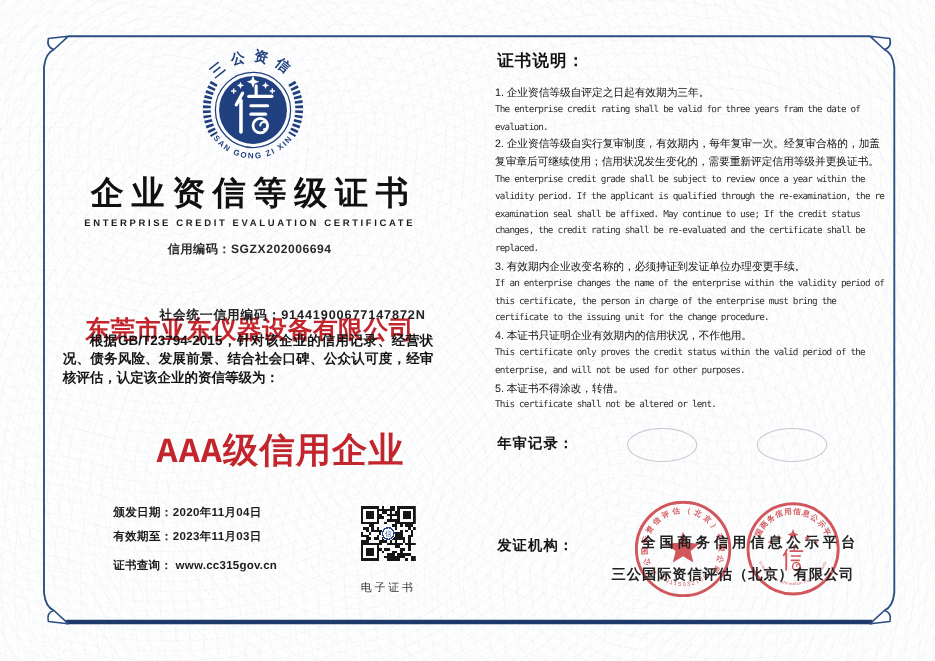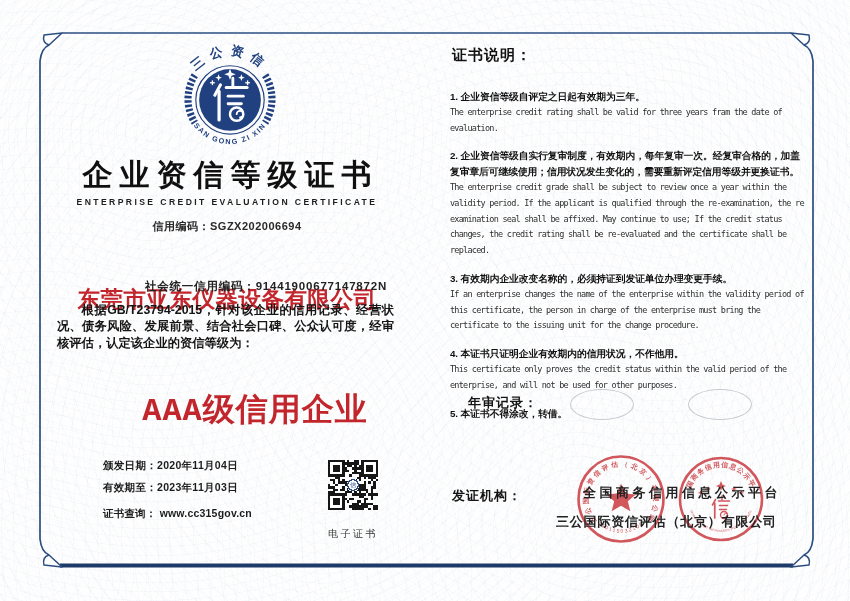--- a/index.html
+++ b/index.html
@@ -19,21 +19,21 @@
   .credit-line{top:219px;font-size:11px;font-weight:bold;letter-spacing:.5px;color:#2a2a2a;}
   .company{top:239px;font-size:22.5px;font-weight:bold;letter-spacing:.5px;color:#c2262c;margin-top:45px;}
   .social{top:279px;font-size:11.5px;font-weight:bold;letter-spacing:.8px;color:#222;padding-left:39px;}
   .para{left:57px;top:302px;width:337px;font-size:12.3px;line-height:16.4px;font-weight:bold;color:#151515;text-align:justify;text-indent:2em;}
   .rating{top:388px;font-family:Liberation Mono, monospace;font-weight:bold;font-size:32px;letter-spacing:1px;color:#c2262c;padding-left:28px;}
   .kv{left:103px;font-size:10.5px;font-weight:bold;color:#1c1c1c;letter-spacing:.3px;}
   .qr{left:328px;top:460px;width:50px;height:50px;}
   .qr-cap{left:318px;top:527px;width:70px;text-align:center;font-size:10px;letter-spacing:2.5px;color:#333;}
   .r-head{left:452px;top:46px;font-size:15px;font-weight:bold;letter-spacing:1px;color:#111;}
   .r-list{left:450px;top:77px;width:358px;}
-  .r-list .cn{font-size:9.8px;font-weight:bold;letter-spacing:-.1px;line-height:15.8px;color:#111;margin-top:12px;}
+  .r-list .cn{font-size:9.8px;font-weight:normal;letter-spacing:-.1px;line-height:15.8px;color:#111;}
   .r-list .en{font-family:"DejaVu Sans Mono","Liberation Mono",monospace;font-size:8.5px;letter-spacing:-.75px;line-height:15.8px;color:#2d2d2d;}
   .lab{font-size:13px;font-weight:bold;letter-spacing:1px;color:#141414;}
   .oval{width:62px;height:29px;border:1.4px solid #c6cad0;border-radius:50%;z-index:1;}
   .issuer1{left:583px;top:484px;font-size:13px;font-weight:bold;letter-spacing:3.5px;color:#222;z-index:3;}
   .issuer2{left:556px;top:513px;font-size:13px;font-weight:bold;letter-spacing:.8px;color:#222;z-index:3;}
   .seal{z-index:2;opacity:.85;mix-blend-mode:multiply;}
   svg text{font-family:"Liberation Sans","DejaVu Sans",sans-serif;}
 </style>
 </head>
 <body>
@@ -285,24 +285,25 @@
     <div class="item">
         <div class="cn">3. 有效期内企业改变名称的，必须持证到发证单位办理变更手续。</div>
         <div class="en">If an enterprise changes the name of the enterprise within the validity period of this certificate, the person in charge of the enterprise must bring the certificate to the issuing unit for the change procedure.</div>
       </div>
     <div class="item">
         <div class="cn">4. 本证书只证明企业有效期内的信用状况，不作他用。</div>
         <div class="en">This certificate only proves the credit status within the valid period of the enterprise, and will not be used for other purposes.</div>
       </div>
     <div class="item">
         <div class="cn">5. 本证书不得涂改，转借。</div>
+        <div class="en">This certificate shall not be altered or lent.</div>
       </div>
   </div>
 
-  <div class="abs lab" style="left:452px;top:394px;margin-left:16px;">年审记录：</div>
+  <div class="abs lab" style="left:452px;top:394px;">年审记录：</div>
   <div class="abs oval" style="left:570px;top:389px;"></div>
   <div class="abs oval" style="left:688px;top:389px;"></div>
 
   <div class="abs lab" style="left:452px;top:487px;">发证机构：</div>
   <div class="abs issuer1">全国商务信用信息公示平台</div>
   <div class="abs issuer2">三公国际资信评估（北京）有限公司</div>
 
   <svg class="abs seal" width="88" height="88" viewBox="0 0 86 86" style="left:577px;top:455px;">
     <defs>
       <path id="slRing" d="M16.8,61.4 A32,32 0 1 1 69.2,61.4"></path>

